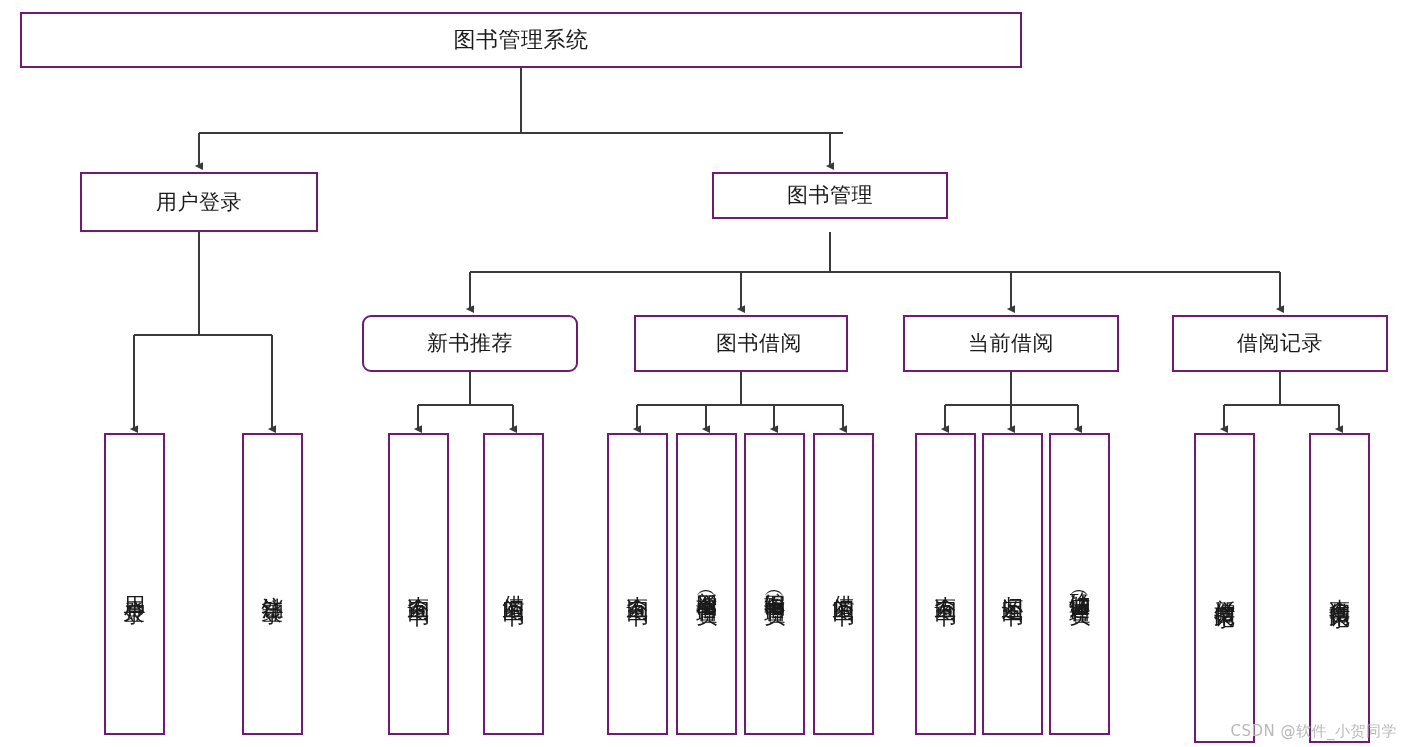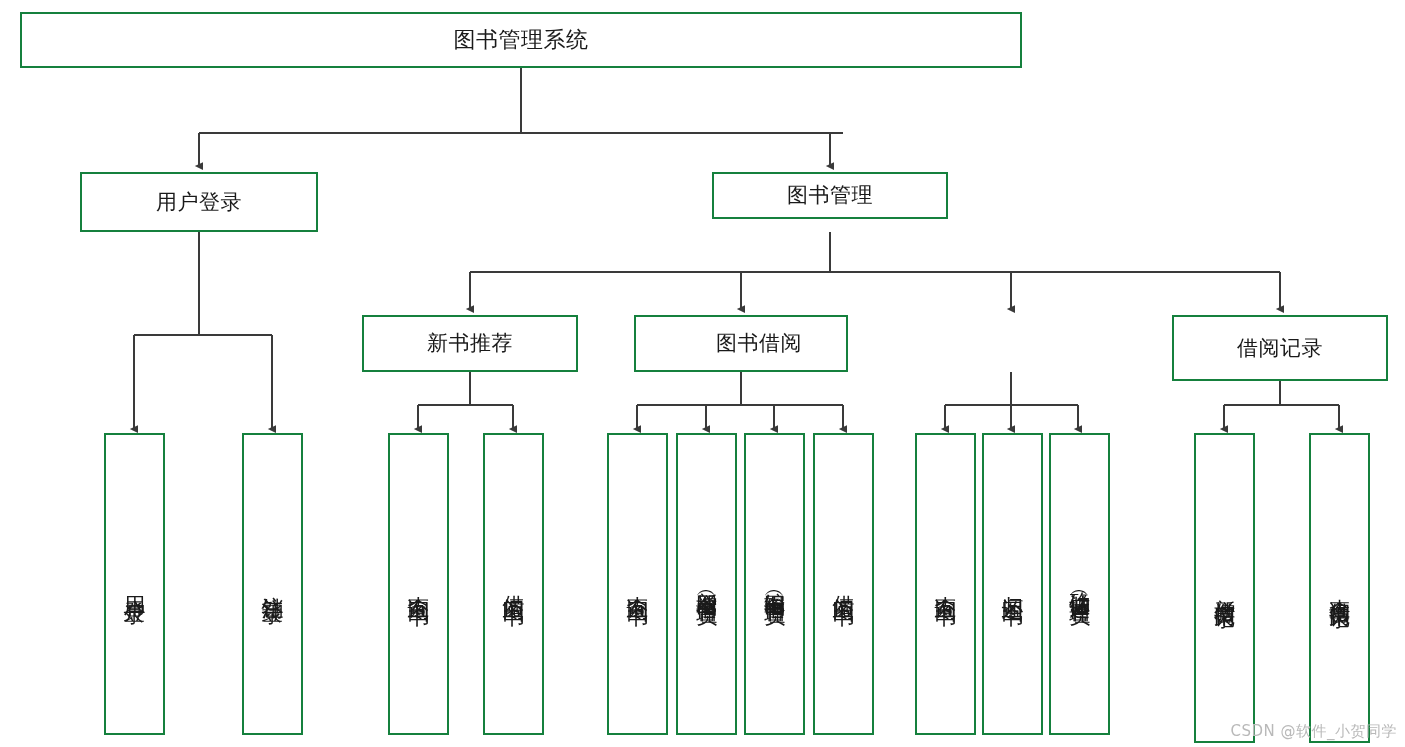--- a/index.html
+++ b/index.html
@@ -20,21 +20,21 @@
     position:absolute;
     left:0; top:0;
     width:1405px;
     height:747px;
     pointer-events:none;
   }
   .node{
     position:absolute;
     box-sizing:border-box;
     background:#ffffff;
-    border:2px solid #15803d;
+    border:2px solid #701a75;
     display:flex;
     align-items:center;
     justify-content:center;
     z-index:2;
   }
   .node .label{
     display:block;
     text-align:center;
     color:#1a1a1a;
     line-height:1.25;
@@ -133,27 +133,30 @@
     <span class="label">图书管理系统</span>
   </div>
 
   <div class="node horiz" style="left:80px;top:172px;width:238px;height:60px;">
     <span class="label">用户登录</span>
   </div>
   <div class="node horiz" style="left:712px;top:172px;width:236px;height:47px;">
     <span class="label">图书管理</span>
   </div>
 
-  <div class="node horiz" style="left:362px;top:315px;width:216px;height:57px;">
+  <div class="node horiz" style="left:362px;top:315px;width:216px;height:57px;border-radius:9px;">
     <span class="label">新书推荐</span>
   </div>
   <div class="node horiz" style="left:634px;top:315px;width:214px;height:57px;padding-left:36px;">
     <span class="label">图书借阅</span>
   </div>
-  <div class="node horiz" style="left:1172px;top:315px;width:216px;height:66px;">
+  <div class="node horiz" style="left:903px;top:315px;width:216px;height:57px;">
+    <span class="label">当前借阅</span>
+  </div>
+  <div class="node horiz" style="left:1172px;top:315px;width:216px;height:57px;">
     <span class="label">借阅记录</span>
   </div>
 
   <div class="node vert" style="left:104px;top:433px;width:61px;height:302px;">
     <span class="label">用户登录</span>
   </div>
   <div class="node vert" style="left:242px;top:433px;width:61px;height:302px;">
     <span class="label">注销登录</span>
   </div>
 

